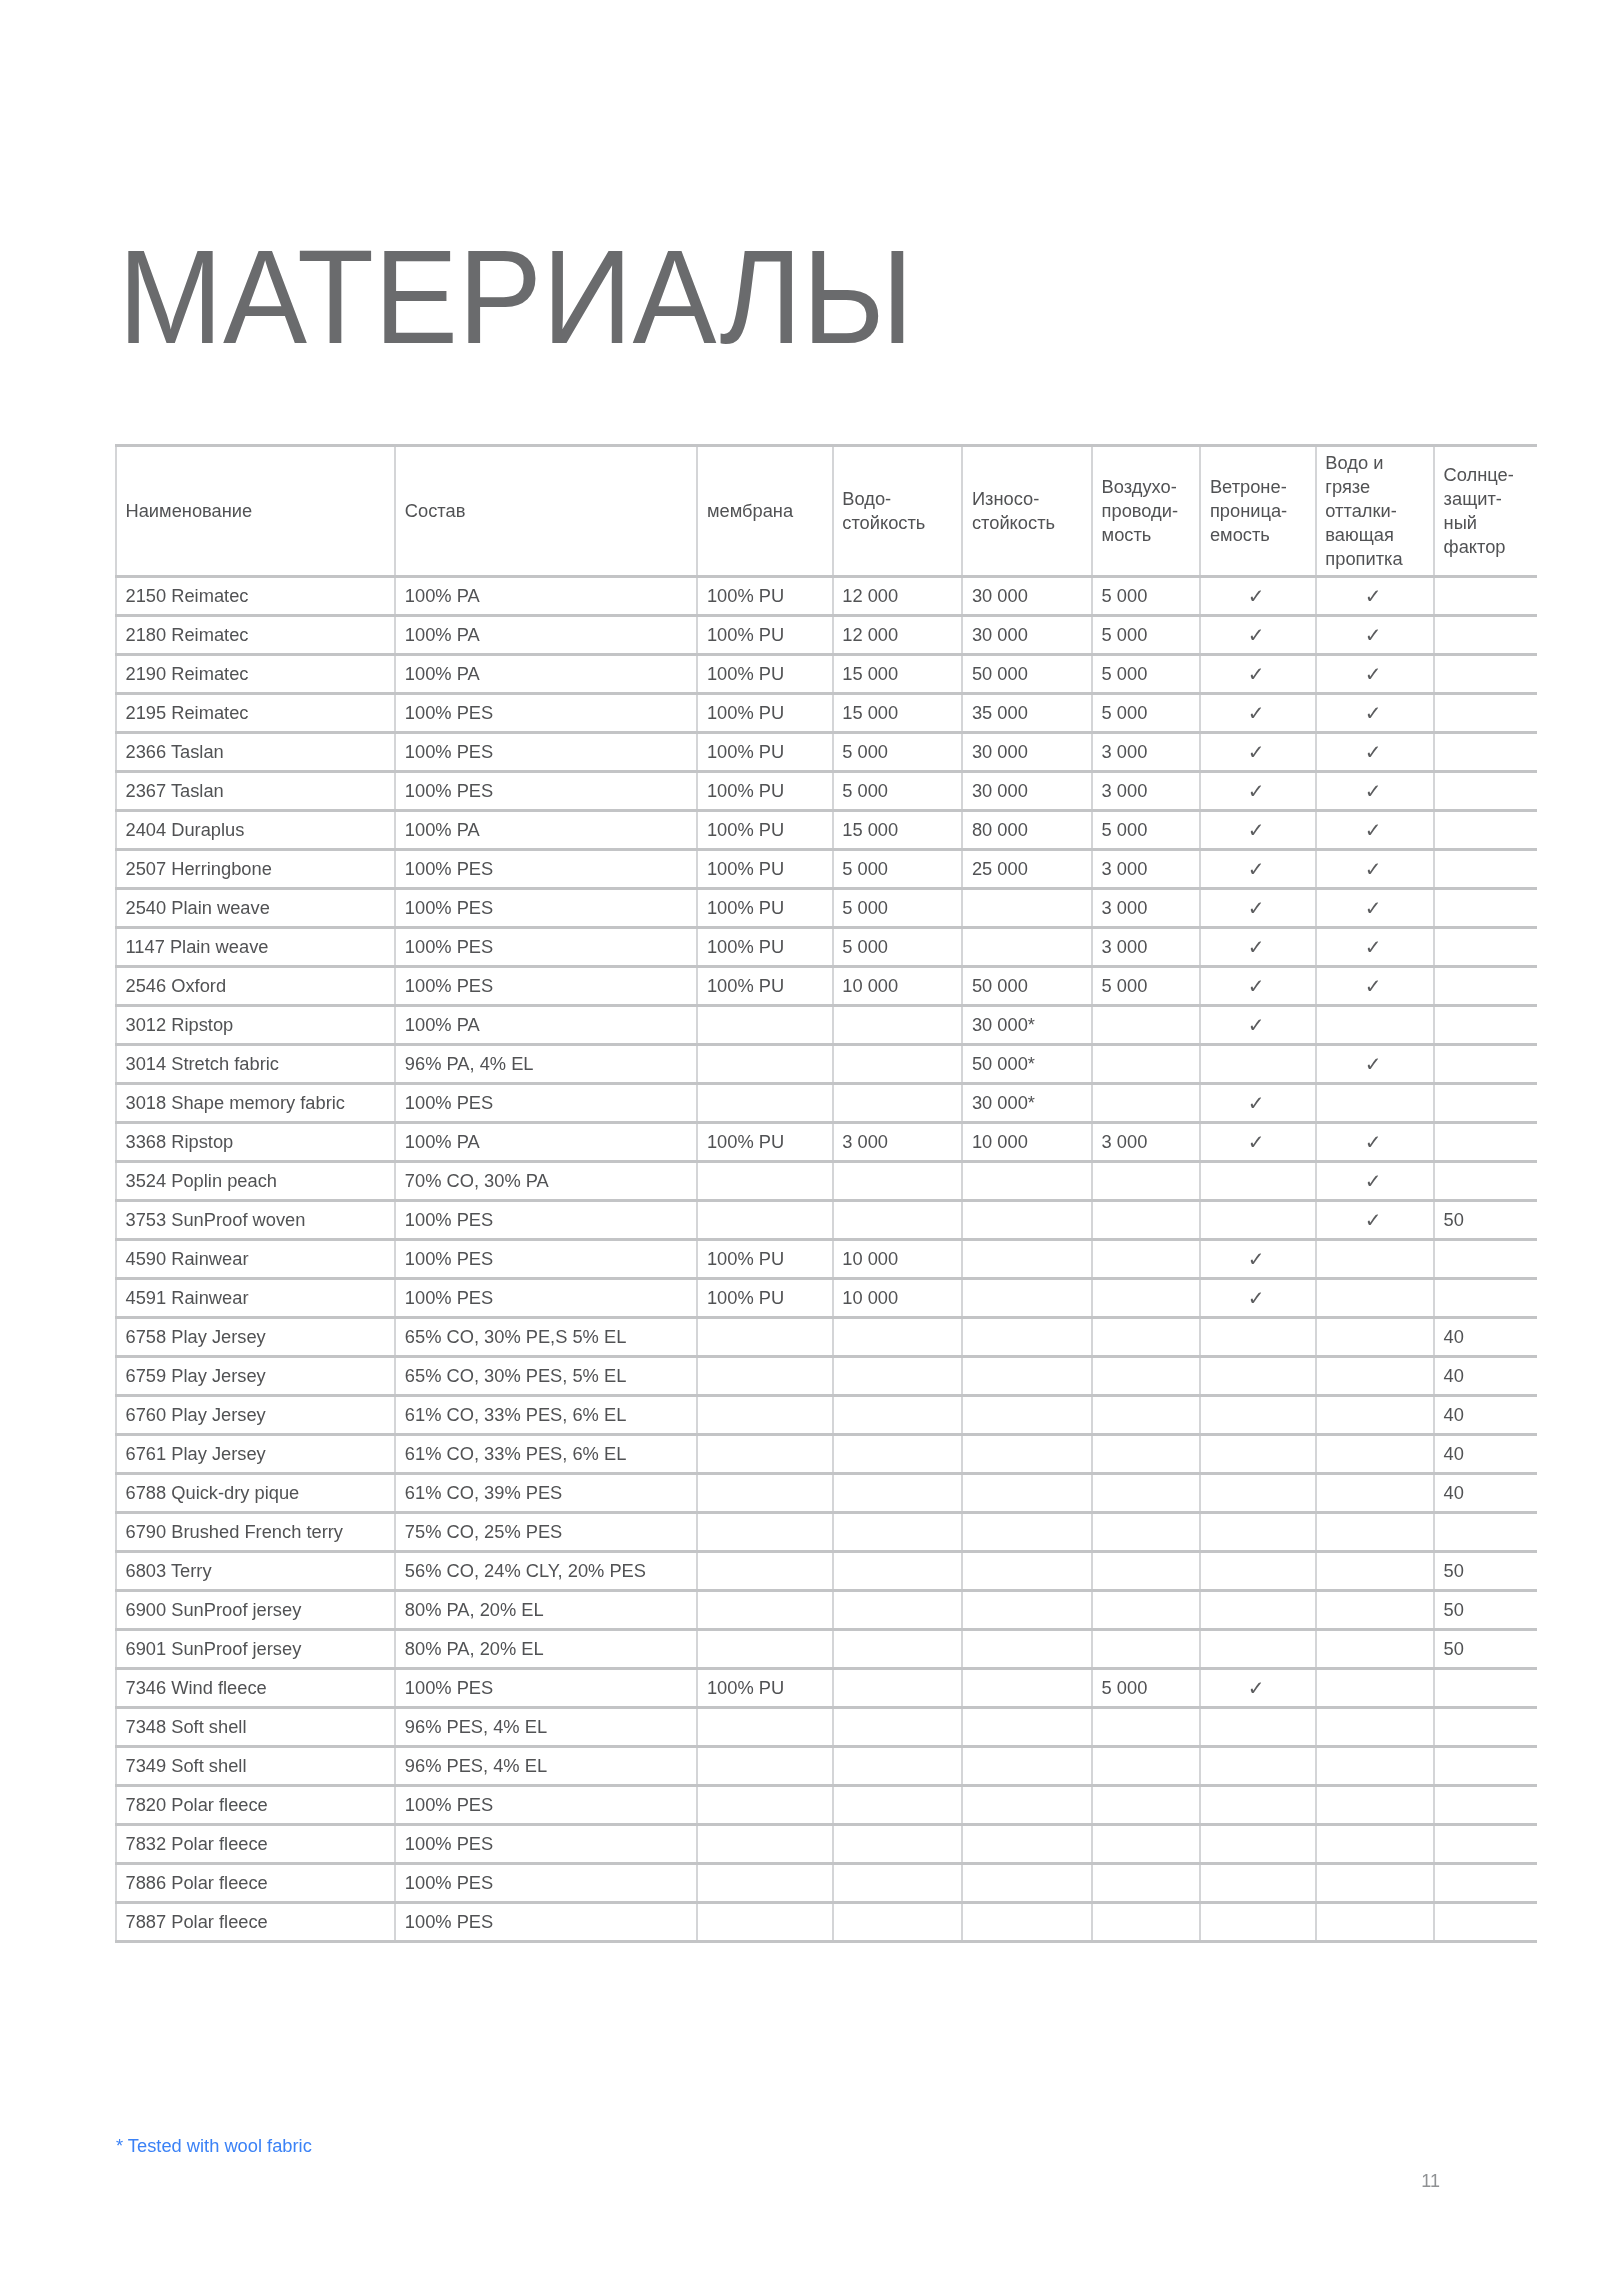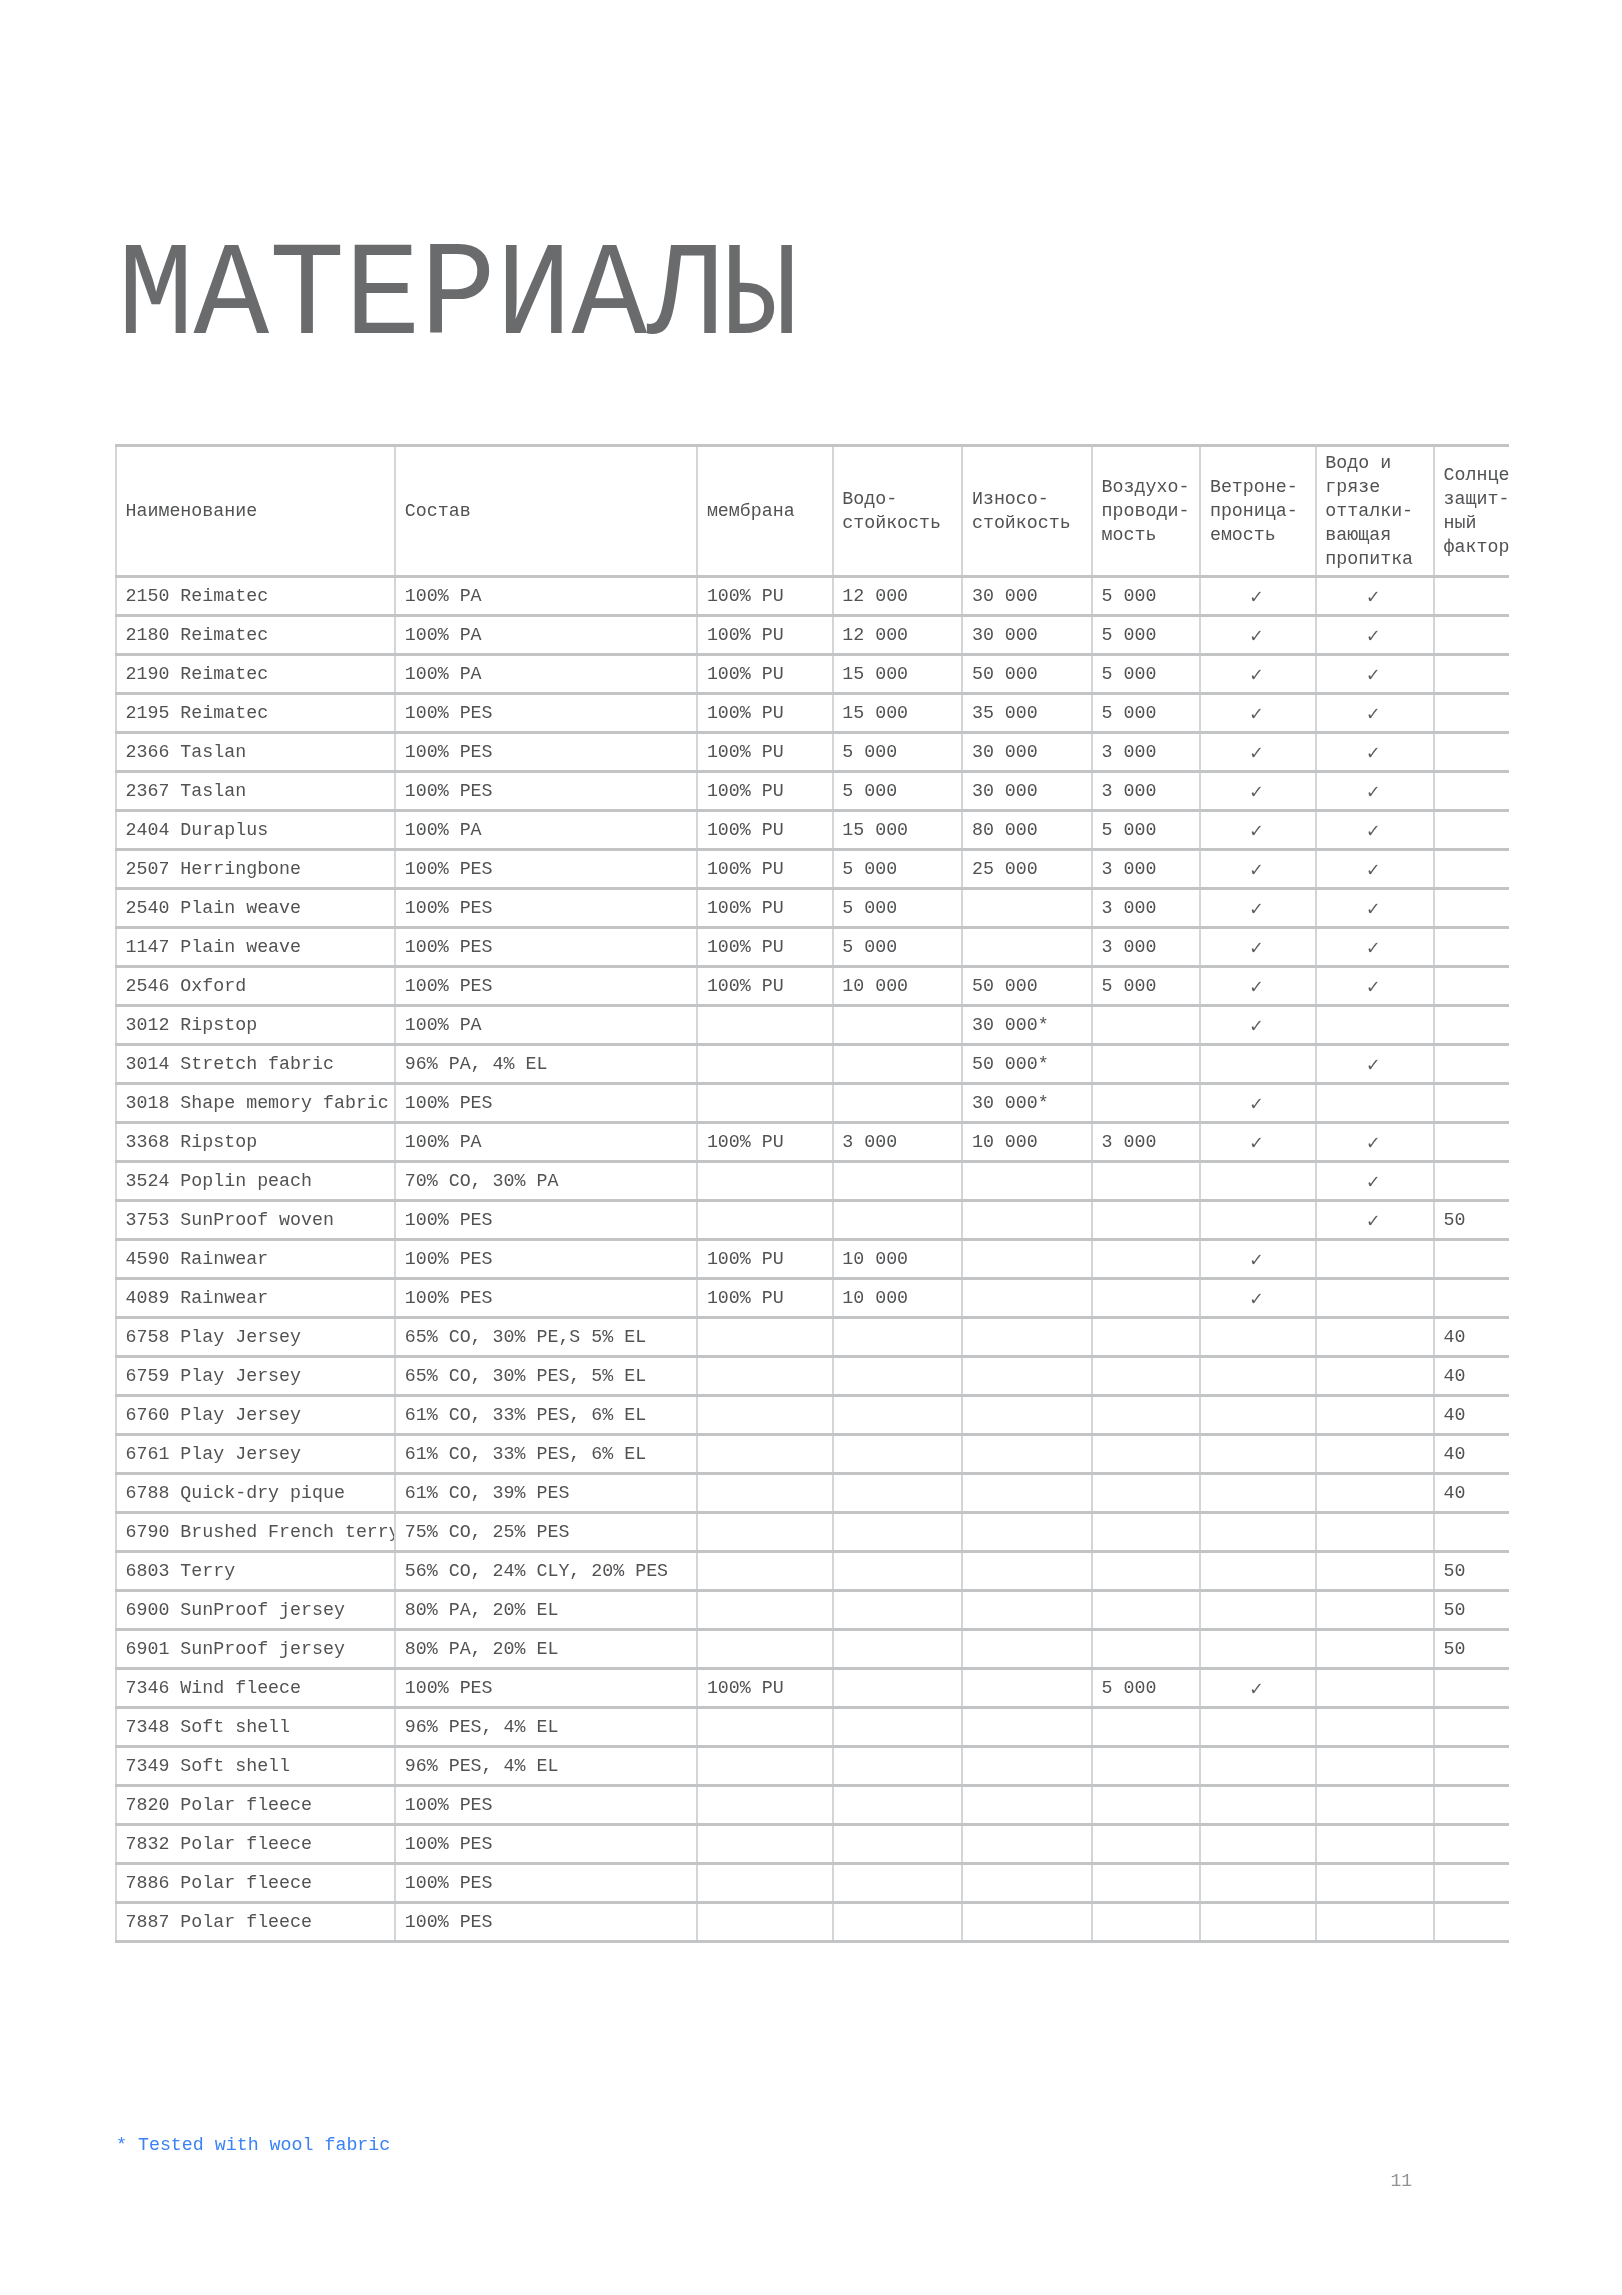--- a/index.html
+++ b/index.html
@@ -1,23 +1,24 @@
 <!DOCTYPE html>
 <html style="font-size:10.5px"><head>
 <meta charset="utf-8">
 <style>
   html, body { margin: 0; padding: 0; background: #ffffff; }
   .page {
     position: relative;
     width: 1509px;
     height: 2295px;
     background: #ffffff;
-    font-family: Liberation Mono, monospace;
+    font-family: Liberation Sans, sans-serif;
     color: #515254;
     overflow: hidden;
+    padding-left: 28px;
   }
   .page-title {
     position: absolute;
     left: 118px;
     top: 230px;
     font-size: 134px;
     line-height: 1;
     font-weight: 400;
     color: #6a6b6d;
     letter-spacing: 0px;
@@ -319,21 +320,21 @@
           <td class="c2">100% PES</td>
           <td class="c3">100% PU</td>
           <td class="c4">10 000</td>
           <td class="c5"></td>
           <td class="c6"></td>
           <td class="c7 center"><span class="check">✓</span></td>
           <td class="c8"></td>
           <td class="c9"></td>
         </tr>
         <tr>
-          <td class="c1">4089 Rainwear</td>
+          <td class="c1">4591 Rainwear</td>
           <td class="c2">100% PES</td>
           <td class="c3">100% PU</td>
           <td class="c4">10 000</td>
           <td class="c5"></td>
           <td class="c6"></td>
           <td class="c7 center"><span class="check">✓</span></td>
           <td class="c8"></td>
           <td class="c9"></td>
         </tr>
         <tr>

